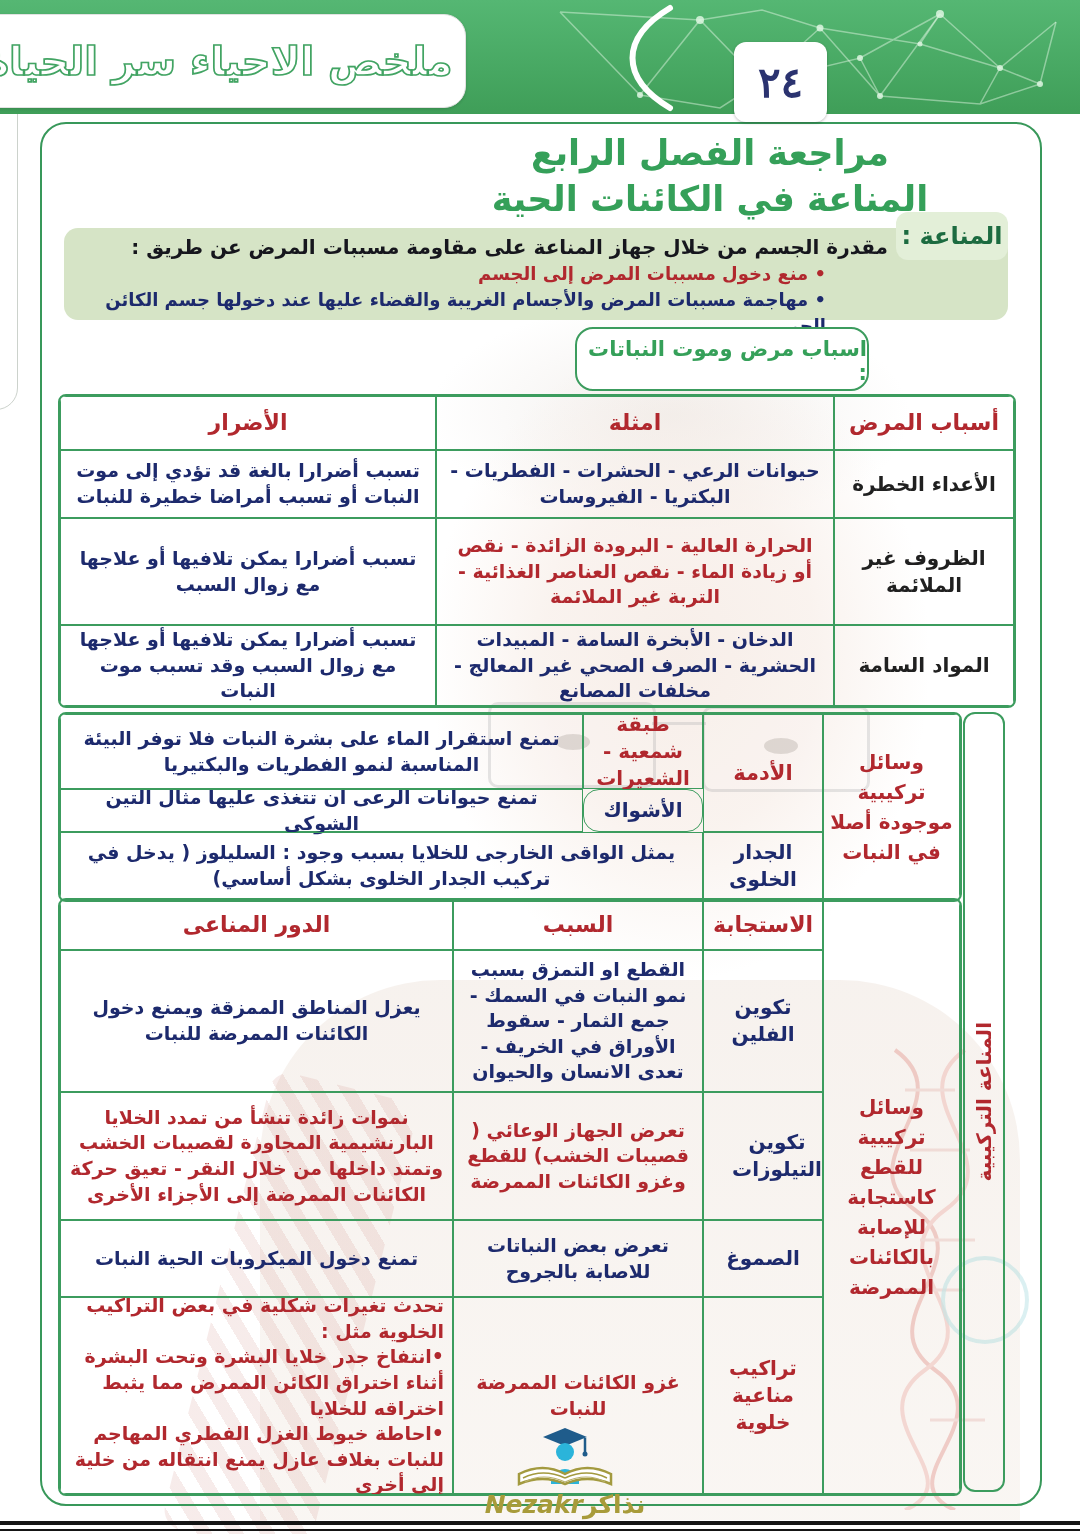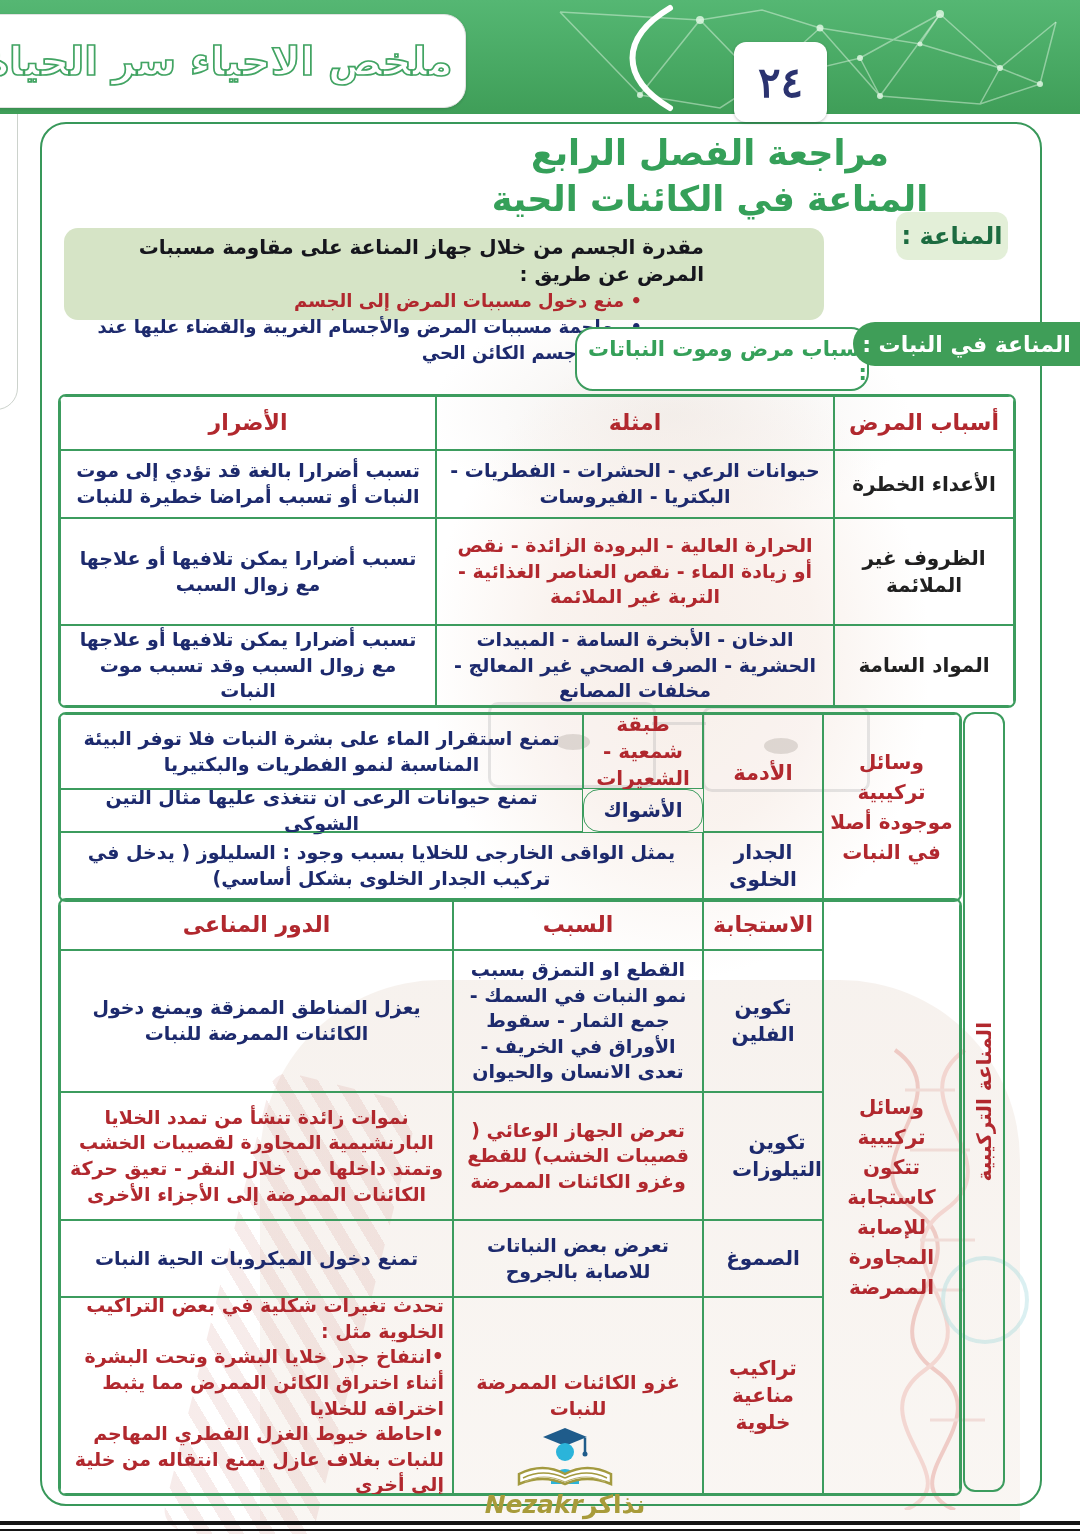--- a/index.html
+++ b/index.html
@@ -58,21 +58,21 @@
   
   .outer-box{position:absolute;left:40px;top:122px;width:1002px;height:1384px;
     border:2.5px solid #38985a;border-radius:26px;z-index:1;background:transparent;}
   
   .main-title{position:absolute;left:380px;top:130px;width:660px;text-align:center;z-index:2;}
   .main-title .l{font-size:35px;line-height:1.32;color:var(--green-text);font-weight:800;}
   
   .def-tab{position:absolute;left:896px;top:212px;width:112px;height:48px;background:var(--lighter-green);
     border-radius:12px;z-index:2;display:flex;align-items:center;justify-content:center;
     font-size:24px;color:var(--dark-green);}
-  .def-box{position:absolute;left:64px;top:228px;width:760px;height:92px;background:var(--light-green);
+  .def-box{position:absolute;left:64px;top:228px;width:944px;height:92px;background:var(--light-green);
     border-radius:14px;z-index:1;padding:6px 120px 4px 16px;text-align:right;}
   .def-box .intro{font-size:20px;color:#16161d;line-height:1.35;}
   .def-box .bullets{padding-right:62px;}
   .def-box .b{font-size:18px;line-height:1.45;}
   .def-box .b.red{color:var(--red);}
   .def-box .b.navy{color:var(--navy);}
   
   .section-bar{position:absolute;left:853px;top:322px;width:227px;height:44px;background:#3f9e58;
     border-radius:22px 0 0 22px;z-index:3;display:flex;align-items:center;justify-content:center;
     color:#ffffff;font-size:22px;}
@@ -169,21 +169,20 @@
 
   <div class="def-tab">المناعة :</div>
   <div class="def-box">
     <div class="intro">مقدرة الجسم من خلال جهاز المناعة على مقاومة مسببات المرض عن طريق :</div>
     <div class="bullets">
       <div class="b red">• منع دخول مسببات المرض إلى الجسم</div>
       <div class="b navy">• مهاجمة مسببات المرض والأجسام الغريبة والقضاء عليها عند دخولها جسم الكائن الحي</div>
     </div>
   </div>
 
-  <div class="section-bar">المناعة في النبات :</div>
   <div class="sub-box">
     <span>اسباب مرض وموت النباتات :</span>
   </div>
 
   <div class="grid t1">
     <div class="cell hdr">أسباب المرض</div>
     <div class="cell hdr">امثلة</div>
     <div class="cell hdr">الأضرار</div>
 
     <div class="cell ink fs20">الأعداء الخطرة</div>
@@ -204,21 +203,21 @@
     <div class="cell red fs21" style="grid-column:2;grid-row:1/3;">الأدمة</div>
     <div class="cell red fs20" style="grid-column:3;grid-row:1;">طبقة شمعية - الشعيرات</div>
     <div class="cell navy fs19" style="grid-column:4;grid-row:1;">تمنع استقرار الماء على بشرة النبات فلا توفر البيئة المناسبة لنمو الفطريات والبكتيريا</div>
     <div class="cell navy fs20" style="grid-column:3;grid-row:2;border-radius:16px;">الأشواك</div>
     <div class="cell navy fs19" style="grid-column:4;grid-row:2;">تمنع حيوانات الرعى ان تتغذى عليها مثال التين الشوكى</div>
     <div class="cell navy fs20" style="grid-column:2;grid-row:3;">الجدار الخلوى</div>
     <div class="cell navy fs19" style="grid-column:3/5;grid-row:3;">يمثل الواقى الخارجى للخلايا بسبب وجود : السليلوز ( يدخل في تركيب الجدار الخلوى بشكل أساسي)</div>
   </div>
 
   <div class="grid t3">
-    <div class="cell group-label" style="grid-column:1;grid-row:1/6;">وسائل تركيبية تتكون كاستجابة للإصابة المجاورة الممرضة</div>
+    <div class="cell group-label" style="grid-column:1;grid-row:1/6;">وسائل تركيبية للقطع كاستجابة للإصابة بالكائنات الممرضة</div>
     <div class="cell hdr" style="grid-column:2;grid-row:1;">الاستجابة</div>
     <div class="cell hdr" style="grid-column:3;grid-row:1;">السبب</div>
     <div class="cell hdr" style="grid-column:4;grid-row:1;">الدور المناعى</div>
 
     <div class="cell navy fs20" style="grid-column:2;grid-row:2;">تكوين الفلين</div>
     <div class="cell navy fs19" style="grid-column:3;grid-row:2;">القطع او التمزق بسبب نمو النبات في السمك - جمع الثمار - سقوط الأوراق في الخريف - تعدى الانسان والحيوان</div>
     <div class="cell navy fs19" style="grid-column:4;grid-row:2;">يعزل المناطق الممزقة ويمنع دخول الكائنات الممرضة للنبات</div>
 
     <div class="cell navy fs20" style="grid-column:2;grid-row:3;padding-left:36px;">تكوين التيلوزات</div>
     <div class="cell red fs19" style="grid-column:3;grid-row:3;">تعرض الجهاز الوعائي ( قصيبات الخشب) للقطع وغزو الكائنات الممرضة</div>

